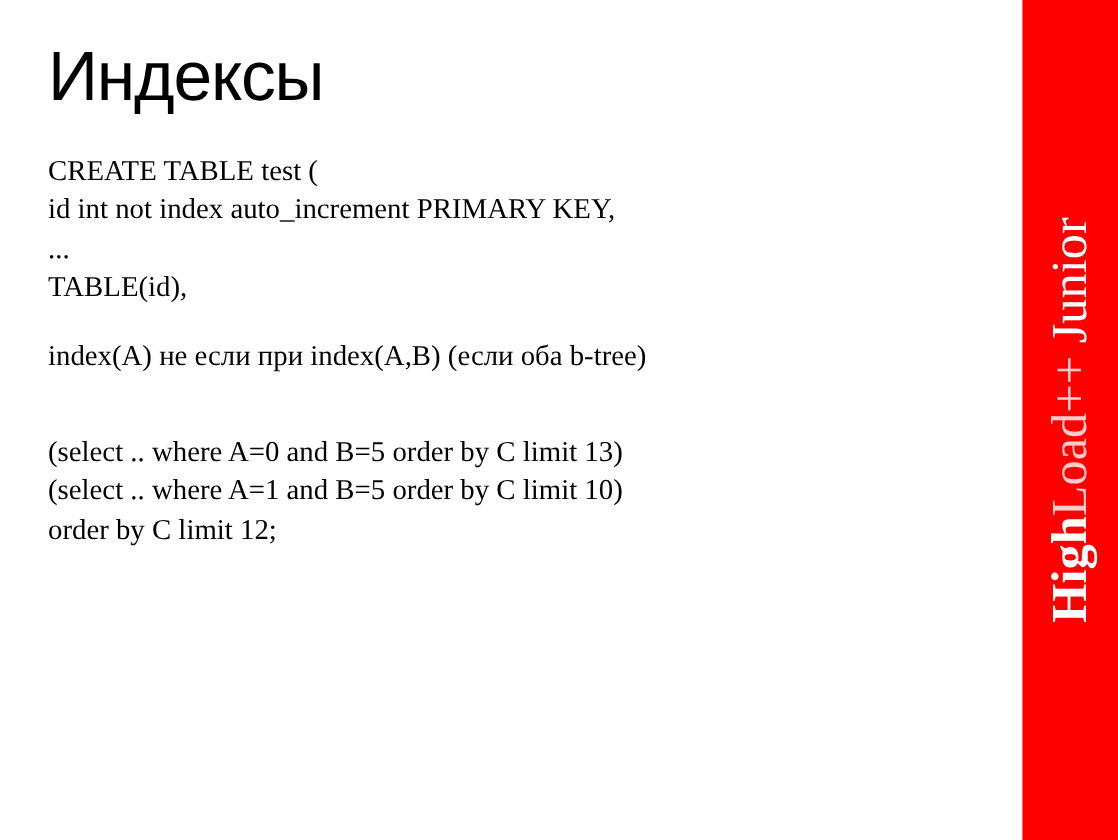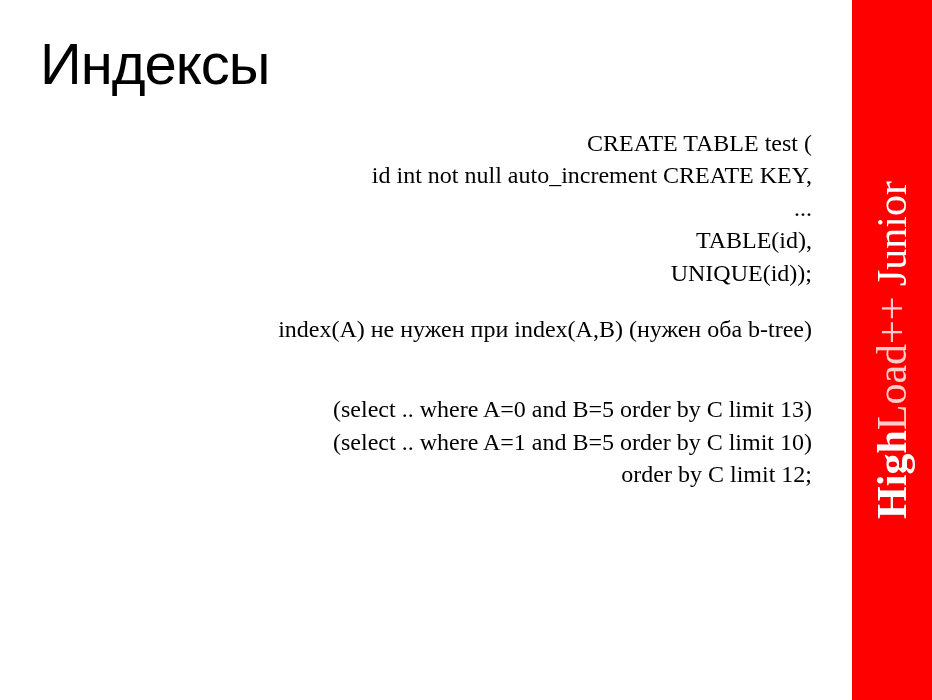--- a/index.html
+++ b/index.html
@@ -30,21 +30,20 @@
       letter-spacing: -1px;
     }
     .code-block {
       font-size: 24px;
       line-height: 1.35;
       color: #000000;
       font-family: Georgia, 'Times New Roman', serif;
     }
     .code-line {
       display: block;
-      text-align: right;
     }
     .spacer {
       height: 24px;
     }
     .sidebar {
       width: 80px;
       background: #ff0000;
       display: flex;
       align-items: center;
       justify-content: center;
@@ -66,26 +65,25 @@
       color: #ffcccc;
     }
   </style>
 </head>
 <body>
 
 <div class="main-content">
   <h1 class="slide-title">Индексы</h1>
   <div class="code-block">
     <span class="code-line">CREATE TABLE test (</span>
-    <span class="code-line">id int not null auto_increment CREATE KEY,</span>
+    <span class="code-line">id int not index auto_increment PRIMARY KEY,</span>
     <span class="code-line">...</span>
     <span class="code-line">TABLE(id),</span>
-    <span class="code-line">UNIQUE(id));</span>
     <div class="spacer"></div>
-    <span class="code-line">index(A) не нужен при index(A,B) (нужен оба b-tree)</span>
+    <span class="code-line">index(A) не если при index(A,B) (если оба b-tree)</span>
     <div class="spacer"></div>
     <div class="spacer"></div>
     <span class="code-line">(select .. where A=0 and B=5 order by C limit 13)</span>
     <span class="code-line">(select .. where A=1 and B=5 order by C limit 10)</span>
     <span class="code-line">order by C limit 12;</span>
   </div>
 </div>
 
 <div class="sidebar">
   <div class="sidebar-text">

